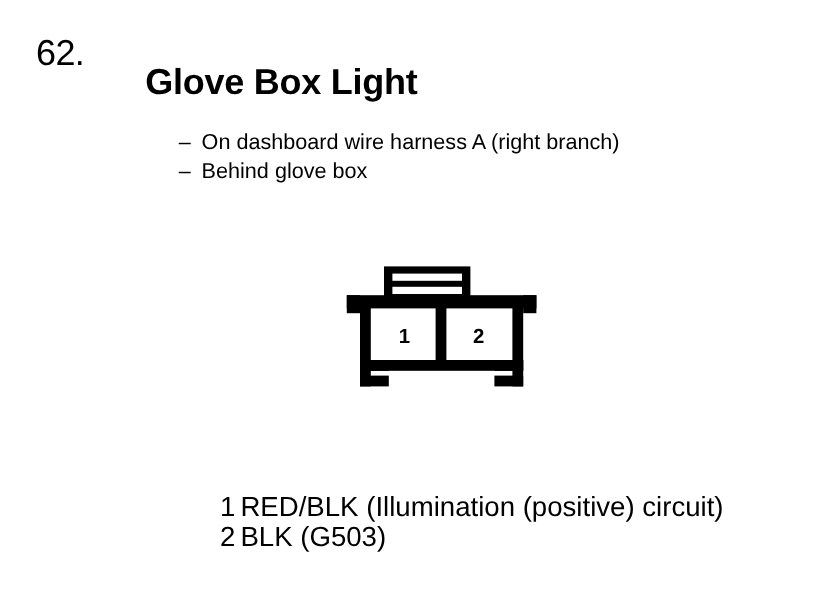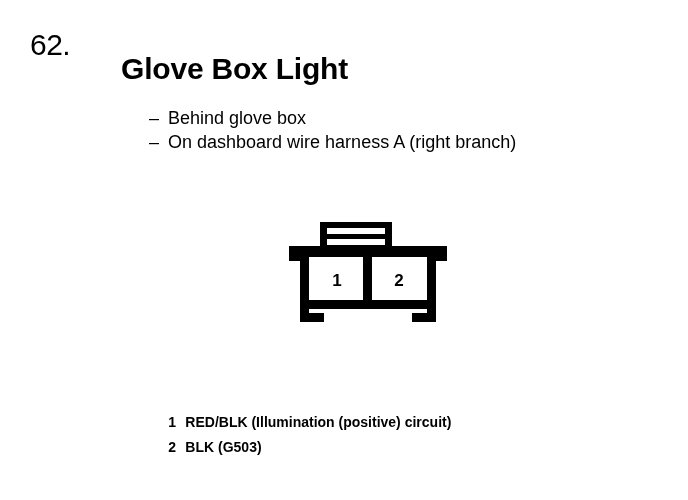--- a/index.html
+++ b/index.html
@@ -98,24 +98,23 @@
 
   
   .pin-legend {
     position: absolute;
     left: 145px;
     top: 385px;
     width: 500px;
   }
   .pin-row {
     height: 25px;
-    font-size: 14px;
+    font-size: 23px;
     line-height: 25px;
     white-space: pre;
-    font-weight: bold;
   }
   .pin-num {
     display: inline-block;
     width: 17px;
     white-space: pre;
   }
   .pin-desc {
     white-space: pre;
   }
 </style>
@@ -126,25 +125,25 @@
 
   <div class="heading">
     <div class="heading-number">62.</div>
     <div class="heading-title">Glove Box Light</div>
   </div>
 
   <div class="attr-list">
 
 
     <div class="attr-row">
-      <span class="attr-dash">–</span><span class="attr-text">Behind glove box</span>
+      <span class="attr-dash">–</span><span class="attr-text">On dashboard wire harness A (right branch)</span>
     </div>
 
     <div class="attr-row">
-      <span class="attr-dash">–</span><span class="attr-text">On dashboard wire harness A (right branch)</span>
+      <span class="attr-dash">–</span><span class="attr-text">Behind glove box</span>
     </div>
 
   </div>
 
   <div class="connector">
     <svg width="164" height="112" viewBox="0 0 164 112">
 
       <g>
         <rect x="34" y="4" width="72" height="28" fill="#000000"></rect>
         <rect x="41" y="10" width="58" height="6" fill="#ffffff"></rect>

